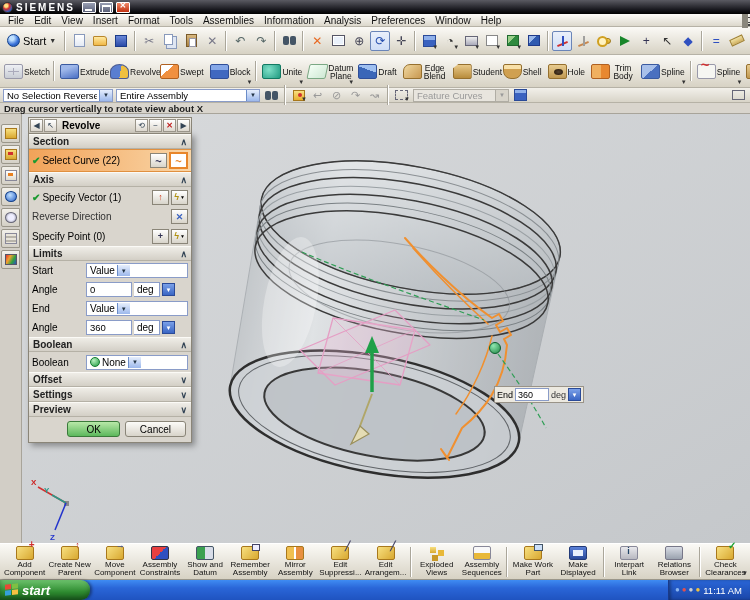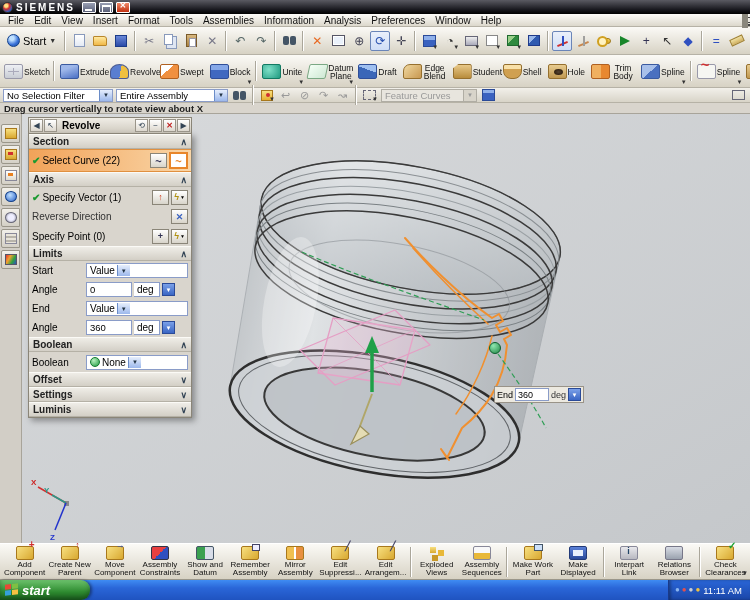--- a/index.html
+++ b/index.html
@@ -528,24 +528,24 @@
 
     <span class="fbtn" data-interactable="true">
       <span class="fi f-project" data-interactable="false"></span>
       <span data-interactable="false">Project Curve</span>
       <span class="mini-arrow" data-interactable="false">▼</span>
     </span>
   </div>
 
 <div id="selbar" data-interactable="false">
   <span class="combo" style="width:110px;" data-interactable="true">
-    <span class="ctext" data-interactable="false">No Selection Filter</span>
+    <span class="ctext" data-interactable="false">No Selection Reverse</span>
     <span class="carrow" data-interactable="true">▼</span>
   </span>
-  <span class="combo" style="width:112px;" data-interactable="true">
+  <span class="combo" style="width:144px;" data-interactable="true">
     <span class="ctext" data-interactable="false">Entire Assembly</span>
     <span class="carrow" data-interactable="true">▼</span>
   </span>
   <span style="display:flex;align-items:center;gap:2px;">
 
       <span class="sico" data-interactable="true">
         <span class="gicon i-binoc" data-interactable="false"></span>
 
       </span>
 
@@ -829,24 +829,28 @@
 
         <div class="shead" data-interactable="true">
           <span data-interactable="false">Offset</span>
           <span class="chev" data-interactable="true">∨</span>
         </div>
         <div class="shead" data-interactable="true">
           <span data-interactable="false">Settings</span>
           <span class="chev" data-interactable="true">∨</span>
         </div>
         <div class="shead" data-interactable="true">
-          <span data-interactable="false">Luminis</span>
+          <span data-interactable="false">Preview</span>
           <span class="chev" data-interactable="true">∨</span>
         </div>
 
+        <div class="btnrow" data-interactable="false">
+          <button class="pbtn ok" data-interactable="true">OK</button>
+          <button class="pbtn" data-interactable="true">Cancel</button>
+        </div>
       </div>
     </div>
   </div>
 </div>
 
 <div id="assembar" data-interactable="false">
 
     <span class="abtn" data-interactable="true">
       <span class="ai a-add" data-interactable="false"></span>
       <span data-interactable="false">Add Component</span>

